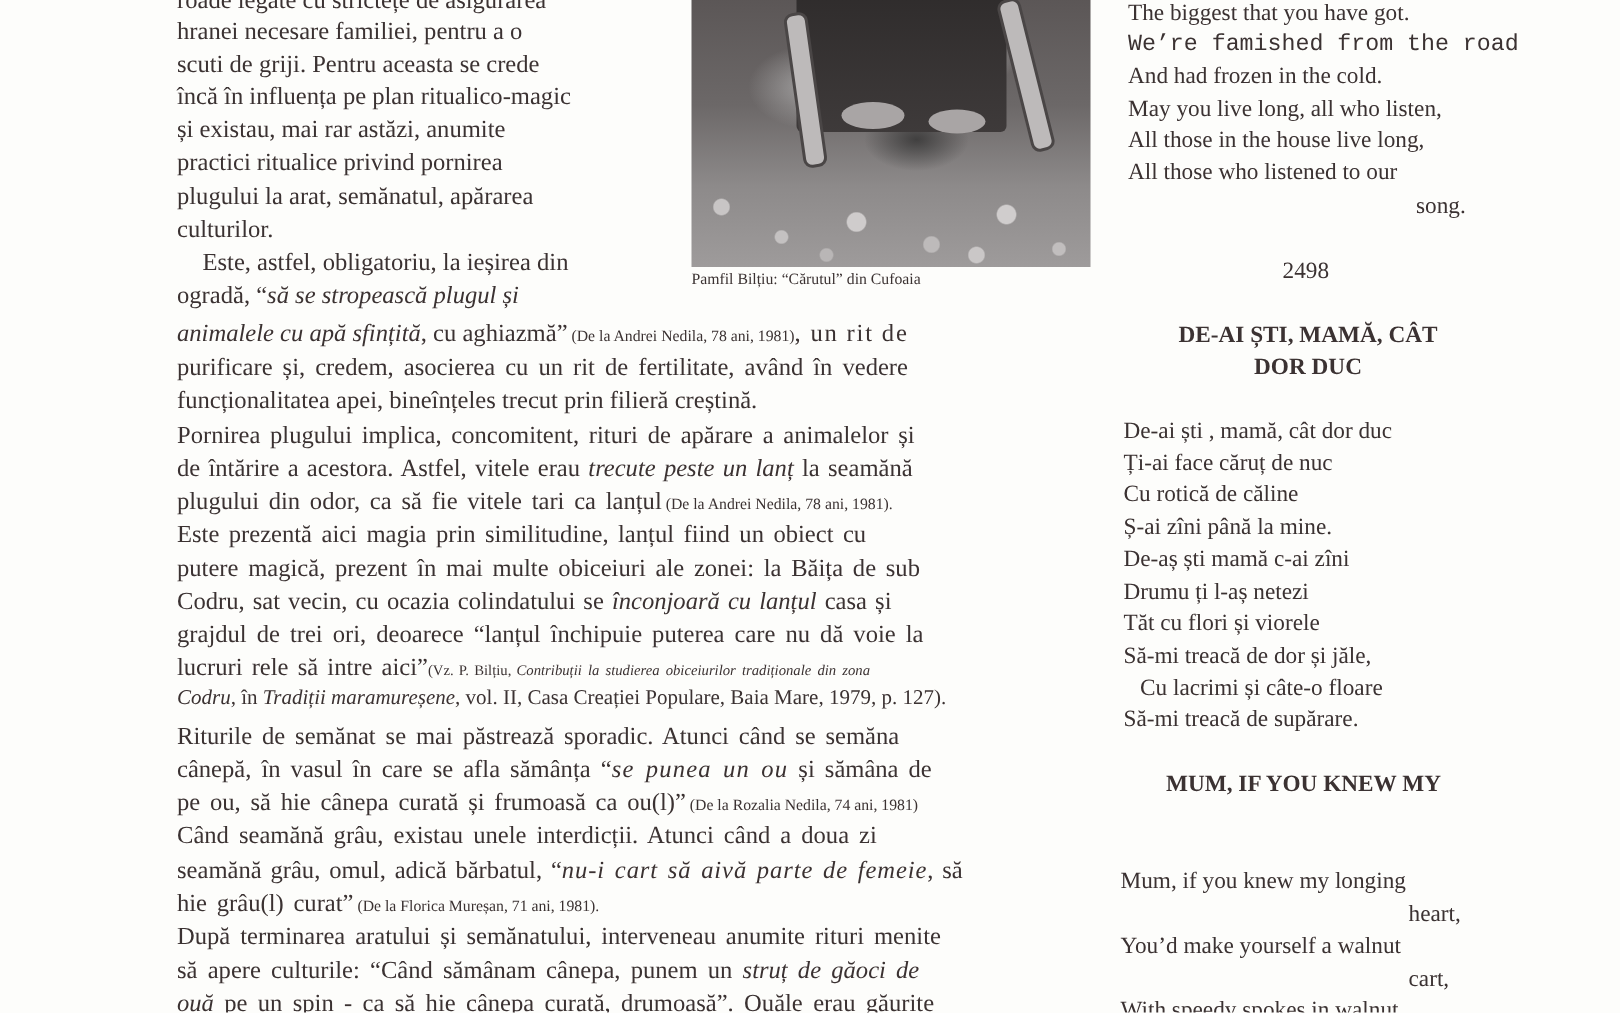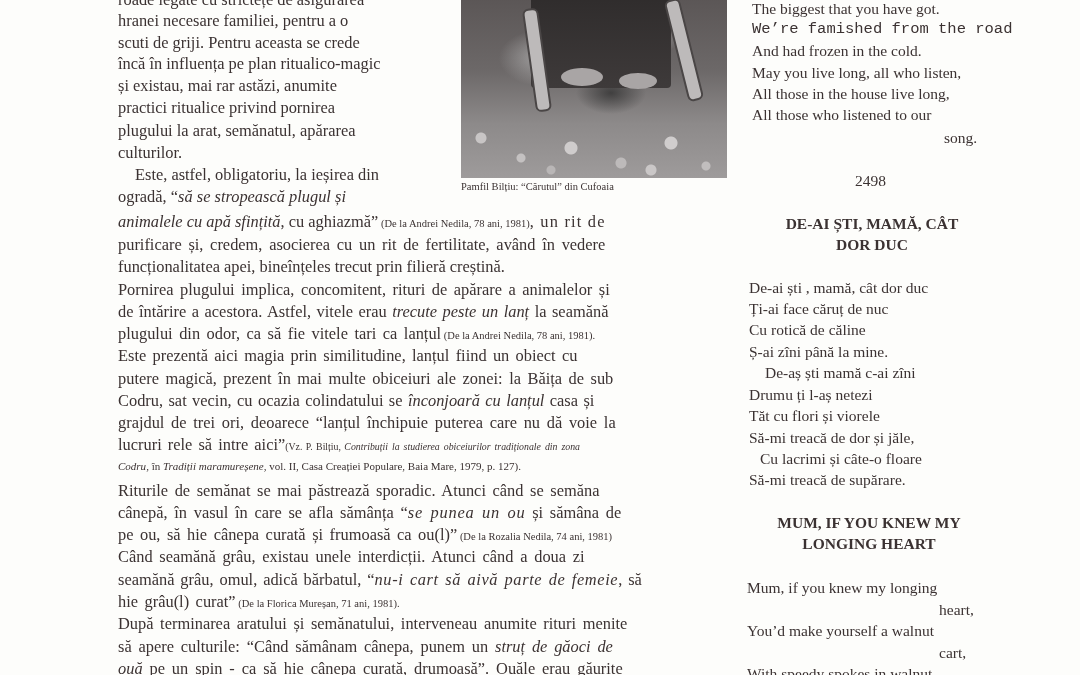--- a/index.html
+++ b/index.html
@@ -85,21 +85,21 @@
   </div>
   <div class="line" style="left:118px; top:345px; word-spacing:2.2px;">Este prezentă aici magia prin similitudine, lanțul fiind un obiect cu</div>
   <div class="line" style="left:118px; top:368px; word-spacing:2.4px;">putere magică, prezent în mai multe obiceiuri ale zonei: la Băița de sub</div>
   <div class="line" style="left:118px; top:390px; word-spacing:1.3px;">
     <span>Codru, sat vecin, cu ocazia colindatului se </span><i>înconjoară cu lanțul</i><span> casa și</span>
   </div>
   <div class="line" style="left:118px; top:412px; word-spacing:2.6px;">grajdul de trei ori, deoarece “lanțul închipuie puterea care nu dă voie la</div>
   <div class="line" style="left:118px; top:434px; word-spacing:2px;">
     <span>lucruri rele să intre aici”</span><span class="smaller" style="word-spacing:1px">(Vz. P. Bilțiu, </span><i class="smaller" style="font-style:italic; word-spacing:1.6px">Contribuții la studierea obiceiurilor tradiționale din zona</i>
   </div>
-  <div class="line" style="left:118px; top:459px; font-size:11px; line-height:14px;">
+  <div class="line" style="left:118px; top:459px; font-size:14px; line-height:14px;">
     <i>Codru</i><span>, în </span><i>Tradiții maramureșene</i><span>, vol. II, Casa Creației Populare, Baia Mare, 1979, p. 127).</span>
   </div>
 
   <div class="line" style="left:118px; top:480px; word-spacing:2.5px;">Riturile de semănat se mai păstrează sporadic. Atunci când se semăna</div>
   <div class="line" style="left:118px; top:502px; word-spacing:2.6px;">
     <span>cânepă, în vasul în care se afla sămânța “</span><i style="letter-spacing:0.8px">se punea un ou</i><span> și sămâna de</span>
   </div>
   <div class="line" style="left:118px; top:524px; word-spacing:2.4px;">
     <span>pe ou, să hie cânepa curată și frumoasă ca ou(l)”</span><span class="small" style="word-spacing:0"> (De la Rozalia Nedila, 74 ani, 1981)</span>
   </div>
@@ -143,30 +143,29 @@
 
   <div class="title" style="left:752px; width:240px; top:213px;">
     <div>DE-AI ȘTI, MAMĂ, CÂT</div>
     <div>DOR DUC</div>
   </div>
 
   <div class="line poem" style="left:749px; top:277px;">De-ai ști , mamă, cât dor duc</div>
   <div class="line poem" style="left:749px; top:298px;">Ți-ai face căruț de nuc</div>
   <div class="line poem" style="left:749px; top:319px;">Cu rotică de căline</div>
   <div class="line poem" style="left:749px; top:341px;">Ș-ai zîni până la mine.</div>
-  <div class="line poem" style="left:749px; top:362px;margin-left:16px;">De-aș ști mamă c-ai zîni</div>
+  <div class="line poem" style="left:749px; top:362px;">De-aș ști mamă c-ai zîni</div>
   <div class="line poem" style="left:749px; top:384px;">Drumu ți l-aș netezi</div>
   <div class="line poem" style="left:749px; top:405px;">Tăt cu flori și viorele</div>
   <div class="line poem" style="left:749px; top:427px;">Să-mi treacă de dor și jăle,</div>
   <div class="line poem" style="left:749px; top:448px;margin-left:11px;">Cu lacrimi și câte-o floare</div>
   <div class="line poem" style="left:749px; top:469px;">Să-mi treacă de supărare.</div>
 
   <div class="title" style="left:749px; width:240px; top:512px;">
     <div>MUM, IF YOU KNEW MY</div>
-    <div>LONGING HEART</div>
   </div>
 
   <div class="line poem" style="left:747px; top:577px;">Mum, if you knew my longing</div>
   <div class="line poem" style="left:939px; top:599px;">heart,</div>
   <div class="line poem" style="left:747px; top:620px;">You’d make yourself a walnut</div>
   <div class="line poem" style="left:939px; top:642px;">cart,</div>
   <div class="line poem" style="left:747px; top:663px;">With speedy spokes in walnut</div>
 </div>
 
 </body></html>

